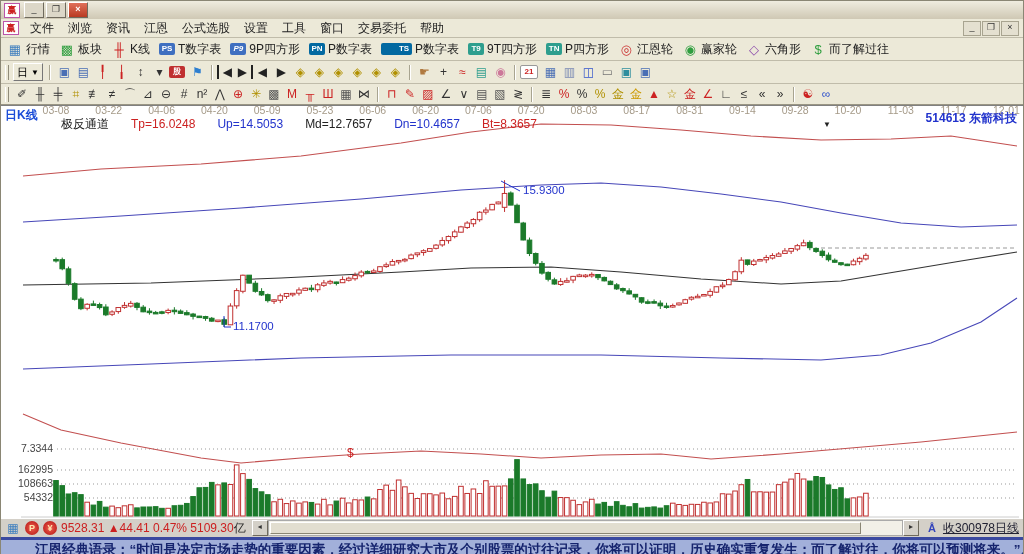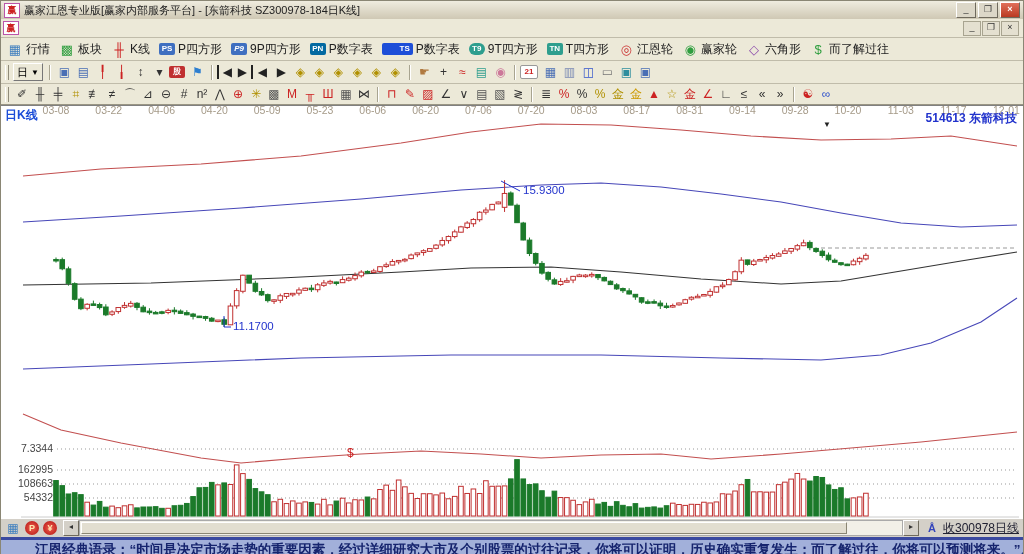--- a/index.html
+++ b/index.html
@@ -70,30 +70,30 @@
     box-sizing:border-box;color:#16246e;font-size:13.5px;font-weight:bold;line-height:19px;
     padding-left:34px;white-space:nowrap;overflow:hidden;}
 </style>
 </head>
 <body>
 
 <div class="win">
 
   <div class="titlebar">
     <span class="app-ico">赢</span>
-    <span class="title-text">赢家江恩专业版[赢家内部服务平台] - [东箭科技 SZ300978-184日K线]</span>
     <span class="wbtns" id="win-controls">
         <span class="wbtn">_</span>
         <span class="wbtn">❐</span>
         <span class="wbtn close">×</span>
       </span>
   </div>
 
   <div class="menubar">
     <span class="app-ico" style="height:12px;">赢</span>
+    <span id="menu-items"><span class="menu-item">文件</span><span class="menu-item">浏览</span><span class="menu-item">资讯</span><span class="menu-item">江恩</span><span class="menu-item">公式选股</span><span class="menu-item">设置</span><span class="menu-item">工具</span><span class="menu-item">窗口</span><span class="menu-item">交易委托</span><span class="menu-item">帮助</span></span>
     <span class="mdi-btns" id="mdi-controls">
         <span class="mdi-btn">_</span>
         <span class="mdi-btn">❐</span>
         <span class="mdi-btn">×</span>
       </span>
   </div>
 
   <div class="toolbar t1" id="toolbar-main">
       <span class="tb-item">
         <span class="tb-ico" style="color: rgb(63, 127, 191);">▦</span>
@@ -102,41 +102,41 @@
       <span class="tb-item">
         <span class="tb-ico" style="color: rgb(47, 158, 63);">▩</span>
         <span class="tb-label">板块</span>
       </span>
       <span class="tb-item">
         <span class="tb-ico" style="color: rgb(204, 34, 34);">╫</span>
         <span class="tb-label">K线</span>
       </span>
       <span class="tb-item">
         <span class="badge" style="background: rgb(63, 111, 192);">PS</span>
-        <span class="tb-label">P四方形</span>
+        <span class="tb-label">T数字表</span>
       </span>
       <span class="tb-item">
         <span class="badge" style="background: rgb(63, 111, 192); font-style: italic;">P9</span>
         <span class="tb-label">9P四方形</span>
       </span>
       <span class="tb-item">
         <span class="badge" style="background: #0369a1;">PN</span>
         <span class="tb-label">P数字表</span>
       </span>
       <span class="tb-item">
-        <span class="badge" style="background: #1d4ed8; padding-left: 16px;">TS</span>
+        <span class="badge" style="background: #0369a1; padding-left: 16px;">TS</span>
         <span class="tb-label">P数字表</span>
       </span>
       <span class="tb-item">
-        <span class="badge" style="background: rgb(46, 158, 142); border-radius: 6px;">T9</span>
+        <span class="badge" style="background: rgb(46, 158, 142);">T9</span>
         <span class="tb-label">9T四方形</span>
       </span>
       <span class="tb-item">
         <span class="badge" style="background: rgb(46, 158, 142);">TN</span>
-        <span class="tb-label">T四方形</span>
+        <span class="tb-label">P四方形</span>
       </span>
       <span class="tb-item">
         <span class="tb-ico" style="color: rgb(204, 51, 51);">◎</span>
         <span class="tb-label">江恩轮</span>
       </span>
       <span class="tb-item">
         <span class="tb-ico" style="color: rgb(47, 158, 63);">◉</span>
         <span class="tb-label">赢家轮</span>
       </span>
       <span class="tb-item">
@@ -672,26 +672,28 @@
         <rect x="862.6000000000001" y="487.24430772780767" width="4.6" height="22.75569227219235" fill="#ffffff" stroke="#c03030" stroke-width="1"></rect>
         <polyline points="500,175 519,185" fill="none" stroke="#2233cc" stroke-width="1"></polyline>
         <text x="522" y="188" fill="#2233cc" font-size="11.5" text-anchor="start">15.9300</text>
         <polyline points="223,310 223,321 230,321" fill="none" stroke="#2233cc" stroke-width="1"></polyline>
         <text x="232" y="324" fill="#2233cc" font-size="11.5" text-anchor="start">11.1700</text>
         <text x="346" y="451" fill="#cc2222" font-size="12" text-anchor="start">$</text>
         <text x="822" y="121" fill="#222222" font-size="8" text-anchor="start">▼</text>
       </svg>
     <div class="kline-label">日K线</div>
     <div class="stock-label">514613 东箭科技</div>
+    <div class="ind-row" id="indicator-row"><span style="color: rgb(34, 34, 34);">极反通道</span><span style="color: rgb(204, 34, 34);">Tp=16.0248</span><span style="color: rgb(34, 51, 204);">Up=14.5053</span><span style="color: rgb(34, 34, 34);">Md=12.7657</span><span style="color: rgb(34, 51, 204);">Dn=10.4657</span><span style="color: rgb(204, 34, 34);">Bt=8.3657</span></div>
   </div>
 
   <div class="statusbar" id="status-bar">
       <span class="s-grid">▦</span>
       <span class="s-ico">P</span>
       <span class="s-ico">¥</span>
+      <span class="s-quote">9528.31 ▲44.41 0.47% 5109.30<span class="unit">亿</span></span>
       <span class="s-scroll">
         <span class="s-arrow">◂</span>
         <span class="s-track">
           <span class="s-thumb"></span>
         </span>
         <span class="s-arrow">▸</span>
       </span>
       <span class="s-tool">Å</span>
       <span class="s-right">收300978日线</span>
     </div>

